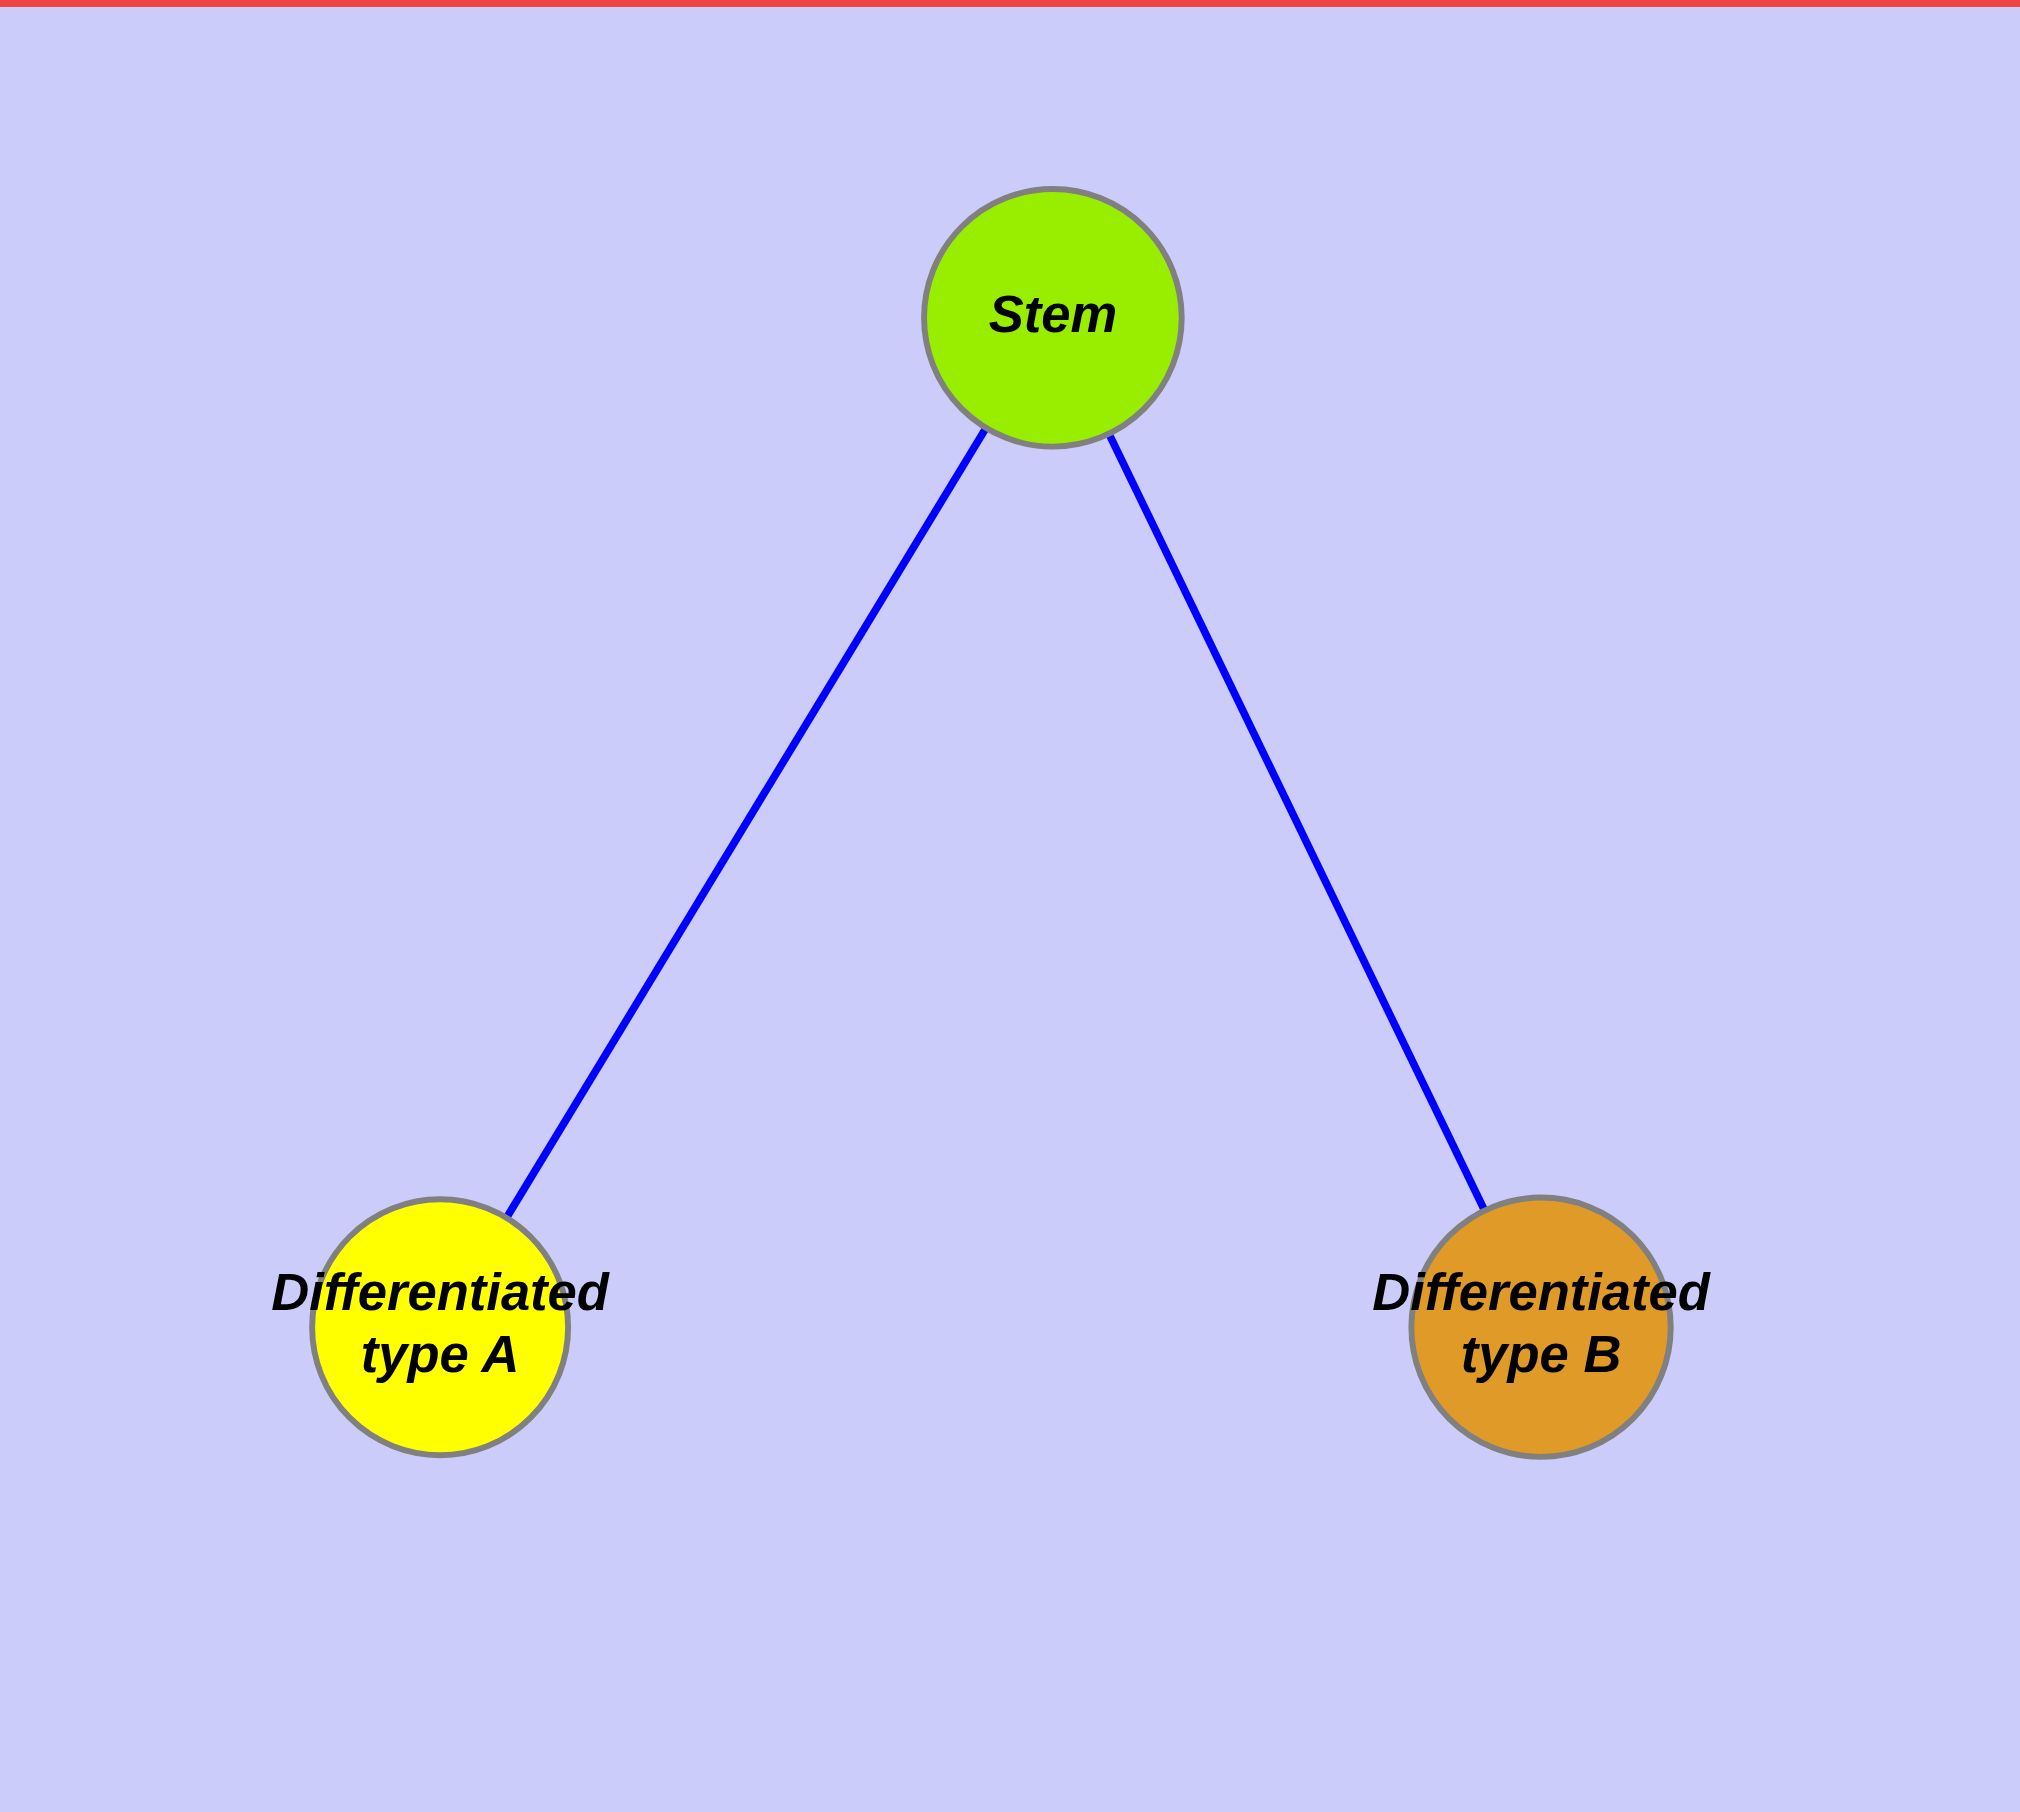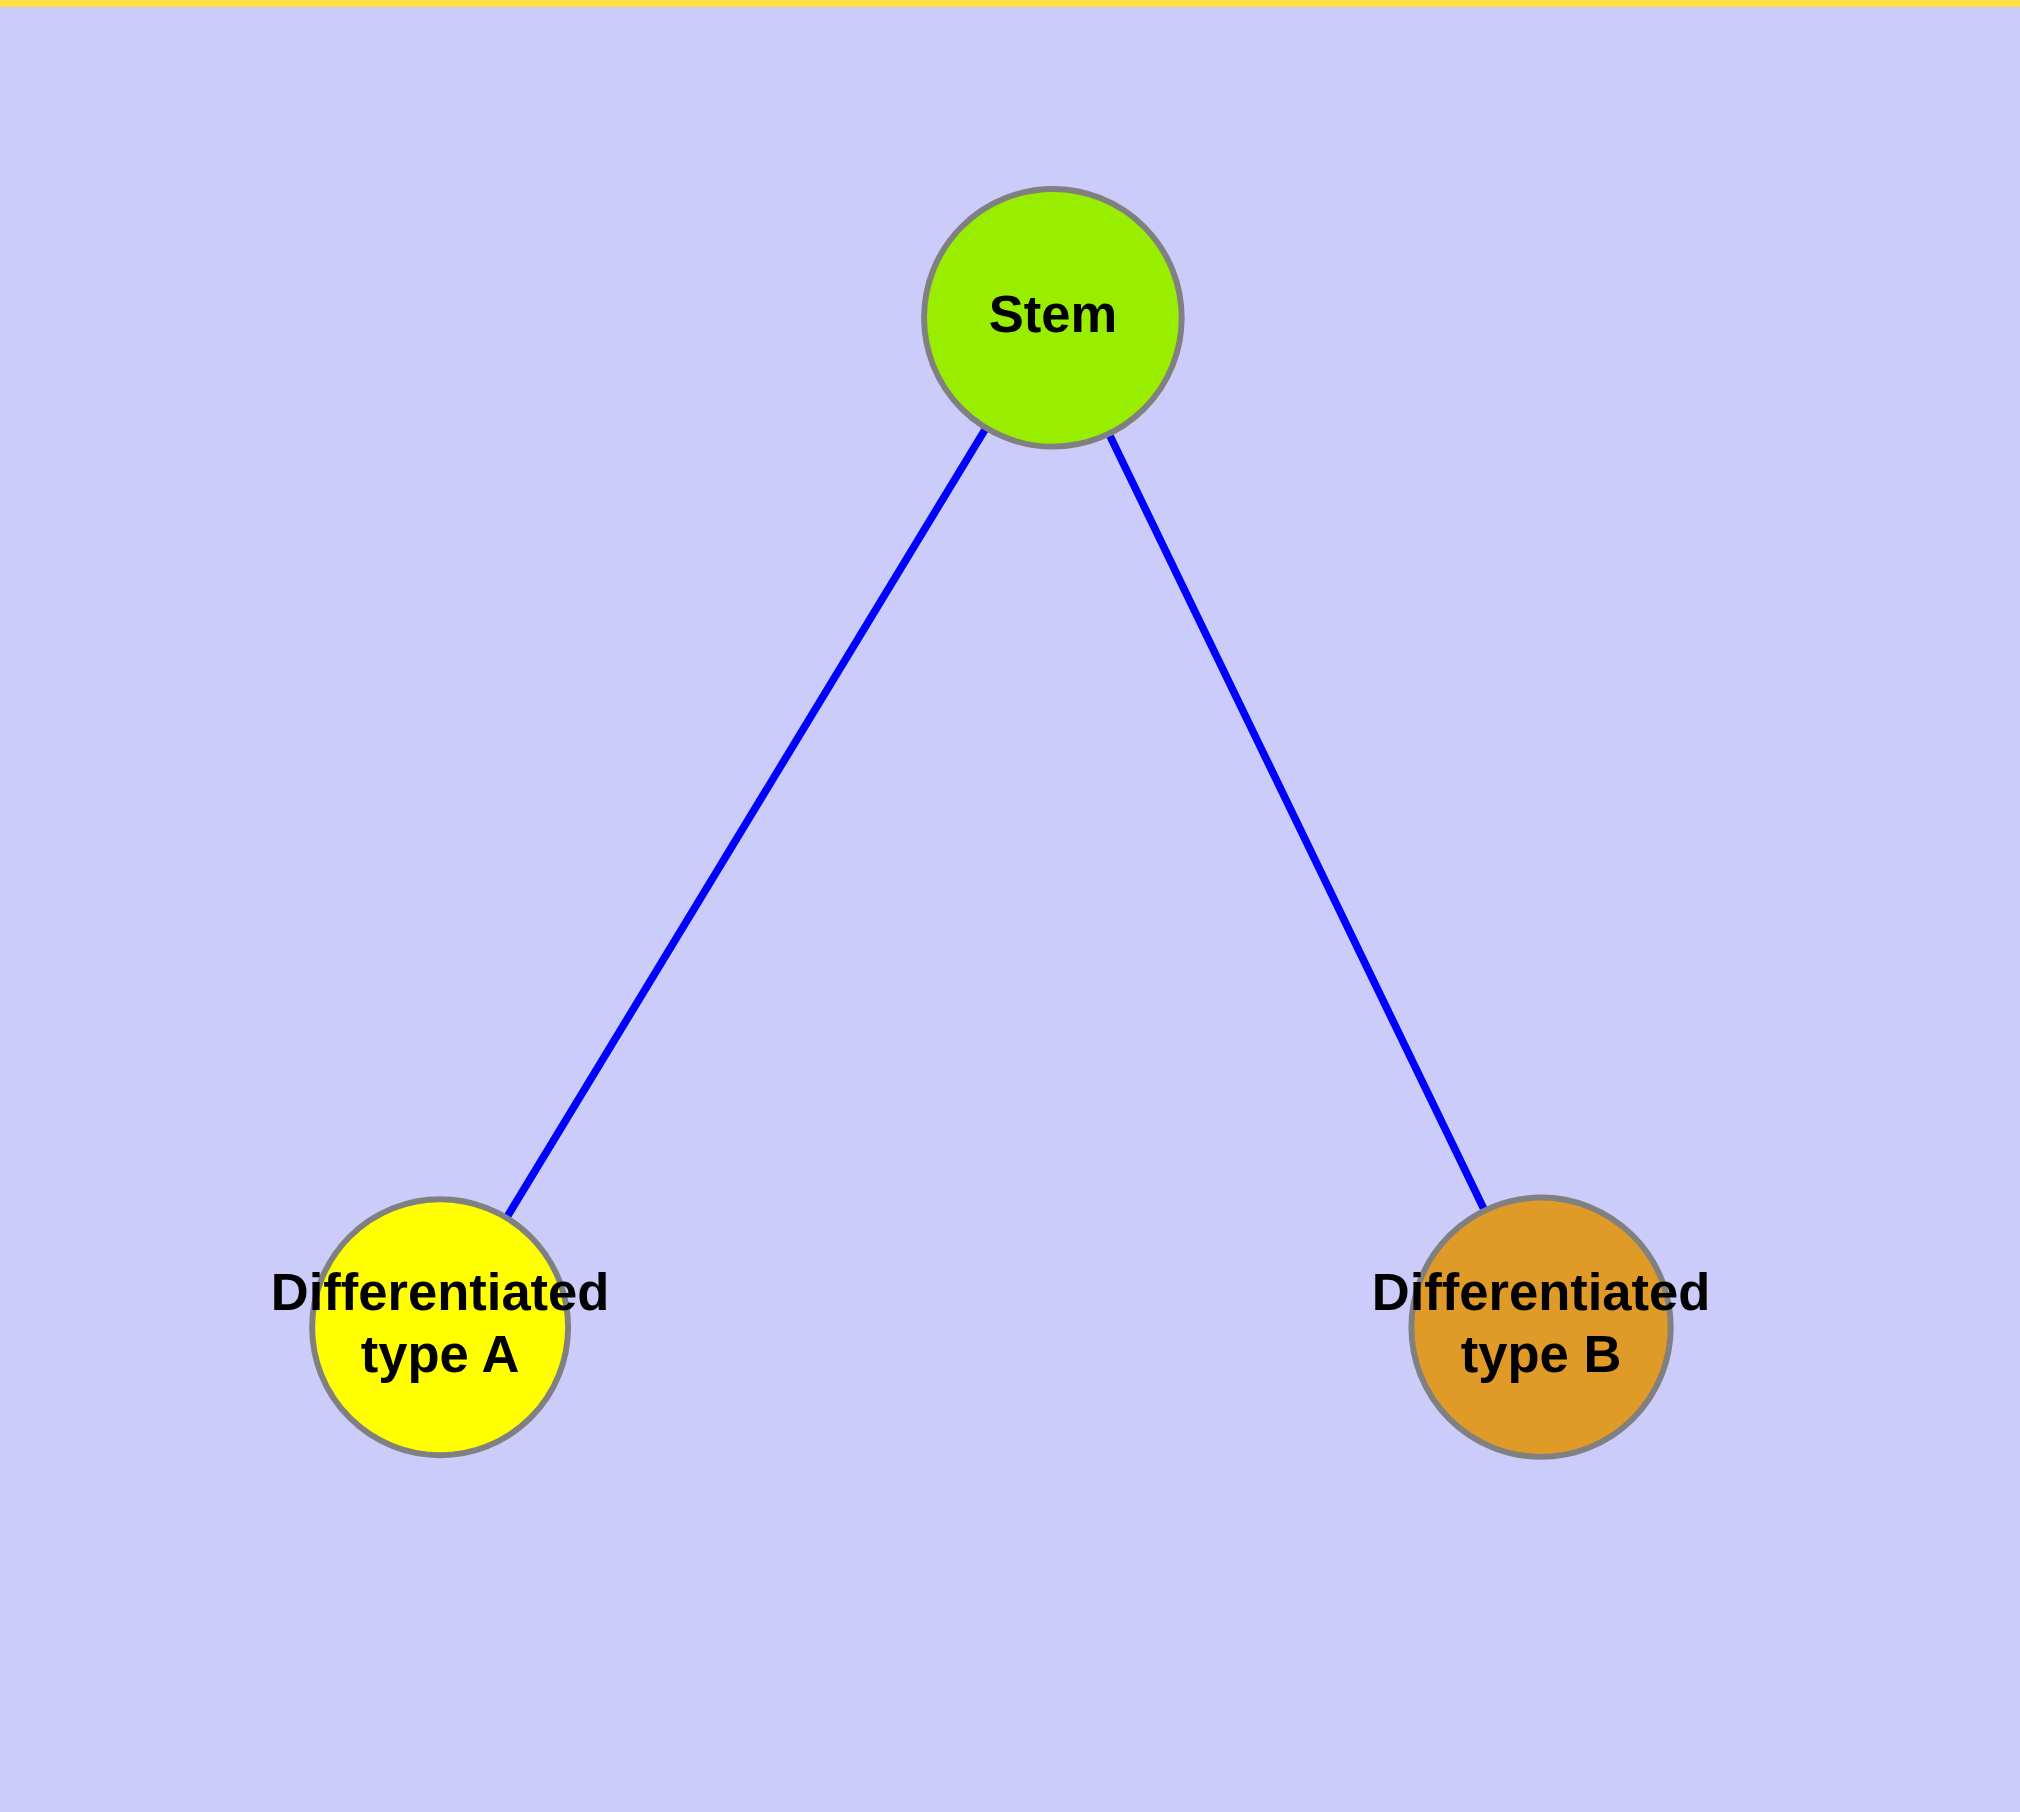--- a/index.html
+++ b/index.html
@@ -37,21 +37,21 @@
     dominant-baseline: middle;
     paint-order: normal;
   }
   .edge-line {
     stroke-linecap: butt;
   }
 </style>
 </head>
 <body>
 
-<div id="canvas" style="background: #fde047;">
+<div id="canvas" style="background: #ef4444; font-style: italic;">
 
   <div id="plot-background" style="background: rgb(204, 204, 251);"></div>
 
   <svg id="graph-svg" viewBox="0 0 2384 2138">
     <g id="edges-layer">
         <line x1="1242" y1="375" x2="519" y2="1566" stroke="#0000ff" stroke-width="9" class="edge-line"></line>
         <line x1="1242" y1="375" x2="1818" y2="1566" stroke="#0000ff" stroke-width="9" class="edge-line"></line>
       </g>
     <g id="nodes-layer">
         <circle cx="1242" cy="375" r="152" fill="#99ee00" stroke="#808080" stroke-width="7"></circle>

